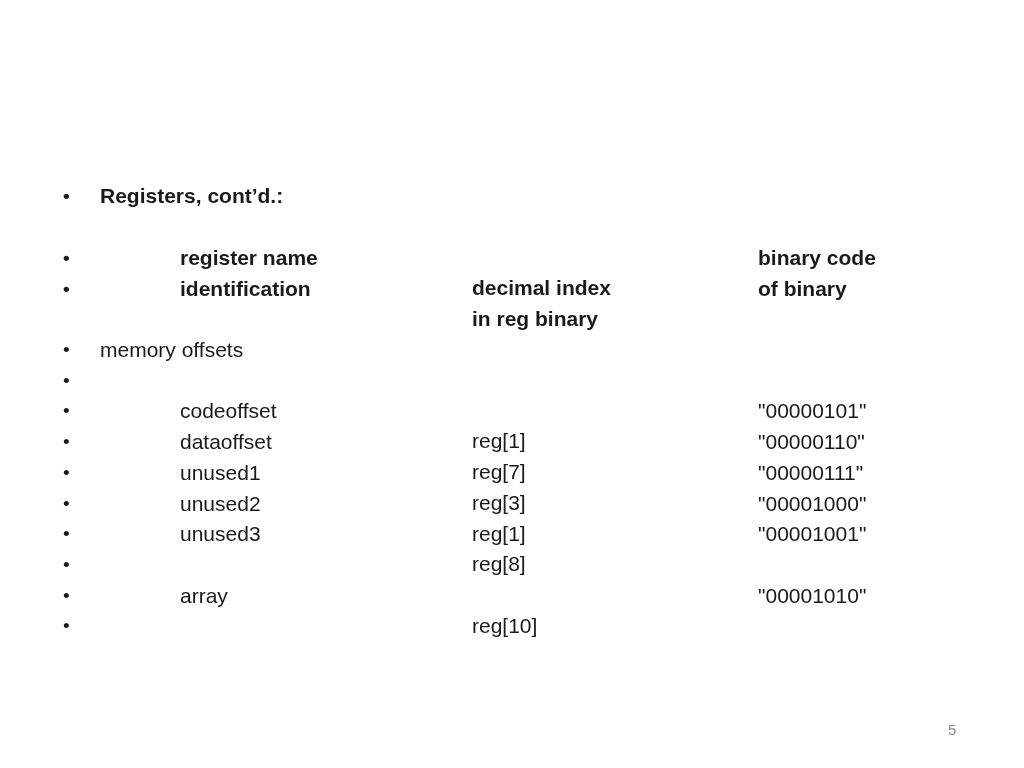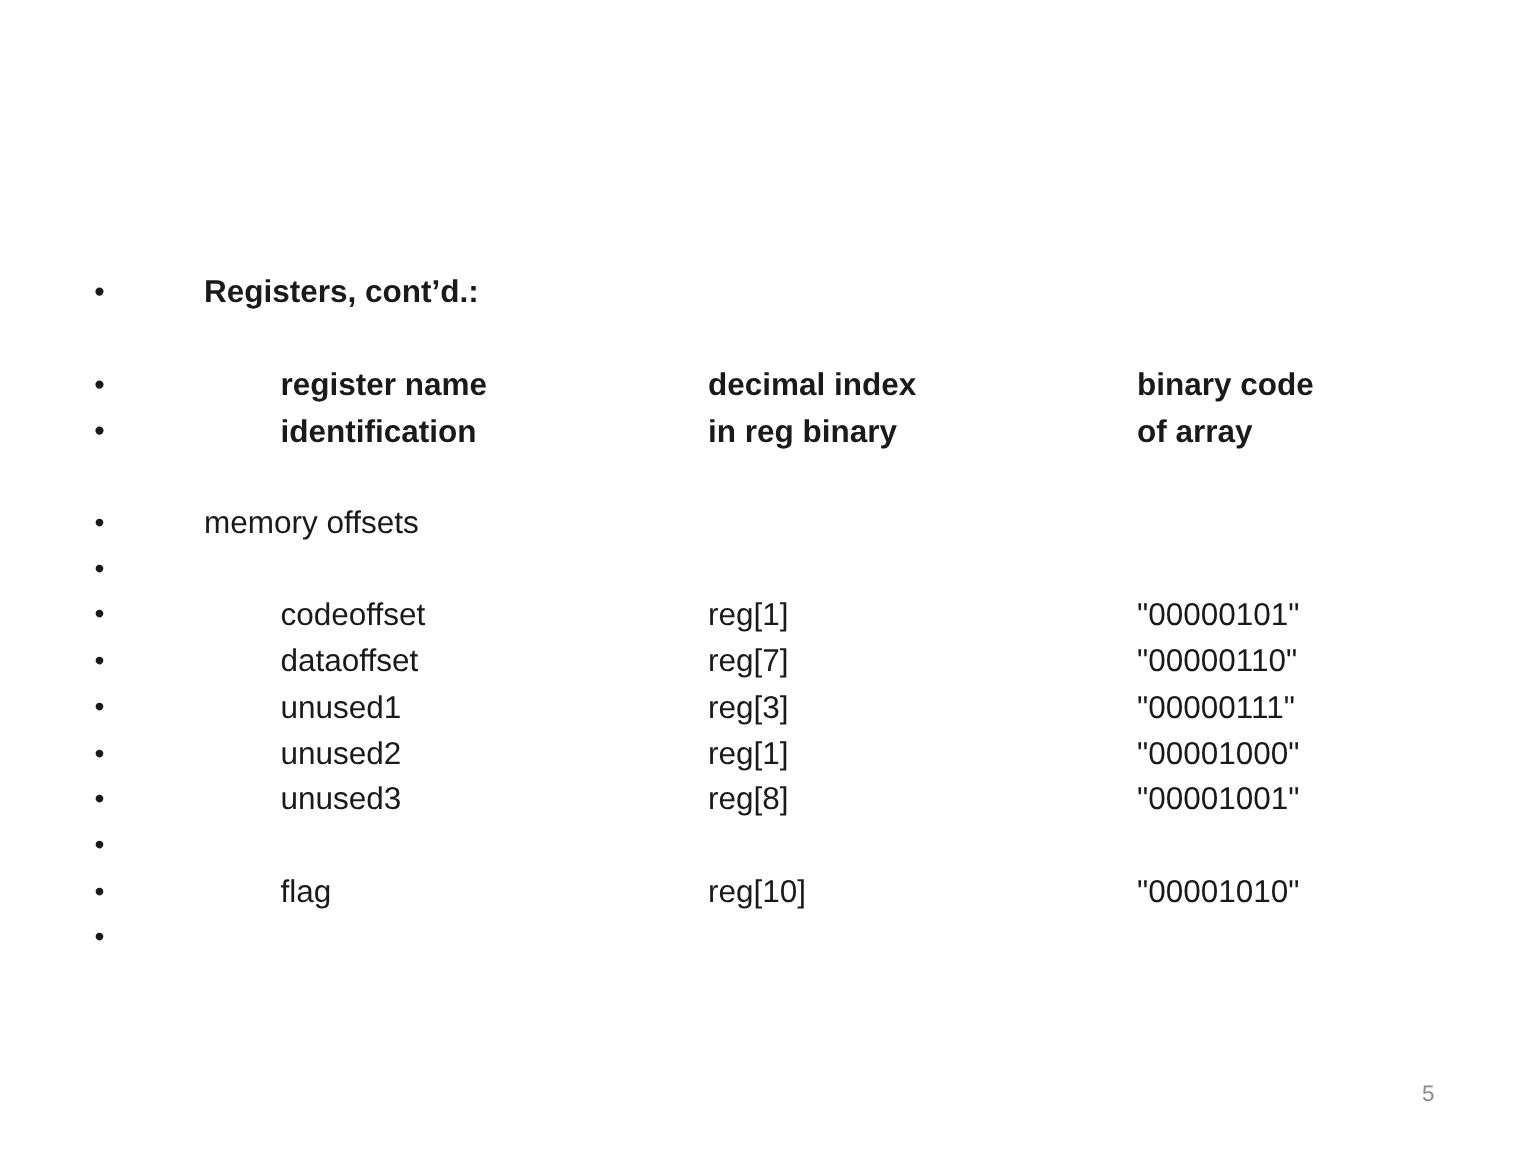--- a/index.html
+++ b/index.html
@@ -31,23 +31,23 @@
     position: absolute;
     top: 50%;
     transform: translateY(-50%);
     white-space: nowrap;
     line-height: 1;
   }
   .bullet {
     left: 63px;
     font-size: 19px;
   }
-  .col1 { left: 100px; margin-left: 36px; }
-  .row.indent .col1 { left: 151px; }
-  .col2 { left: 472px; }
+  .col1 { left: 100px; }
+  .row.indent .col1 { left: 180px; }
+  .col2 { left: 472px; margin-top: 30px; }
   .col3 { left: 758px; }
   .row.bold { font-weight: bold; }
   .page-number {
     position: absolute;
     left: 948px;
     top: 721px;
     font-size: 15px;
     color: #8a8a8a;
   }
 </style>
@@ -64,21 +64,21 @@
       <div class="row bold indent">
         <span class="bullet">•</span>
         <span class="col1">register name</span>
         <span class="col2">decimal index</span>
         <span class="col3">binary code</span>
       </div>
       <div class="row bold indent">
         <span class="bullet">•</span>
         <span class="col1">identification</span>
         <span class="col2">in reg binary</span>
-        <span class="col3">of array</span>
+        <span class="col3">of binary</span>
       </div>
       <div class="row"></div>
       <div class="row">
         <span class="bullet">•</span>
         <span class="col1">memory offsets</span>
       </div>
       <div class="row">
         <span class="bullet">•</span>
       </div>
       <div class="row indent">
@@ -109,21 +109,21 @@
         <span class="bullet">•</span>
         <span class="col1">unused3</span>
         <span class="col2">reg[8]</span>
         <span class="col3">"00001001"</span>
       </div>
       <div class="row">
         <span class="bullet">•</span>
       </div>
       <div class="row indent">
         <span class="bullet">•</span>
-        <span class="col1">flag</span>
+        <span class="col1">array</span>
         <span class="col2">reg[10]</span>
         <span class="col3">"00001010"</span>
       </div>
       <div class="row">
         <span class="bullet">•</span>
       </div>
     </div>
   <span class="page-number">5</span>
 </div>
 

